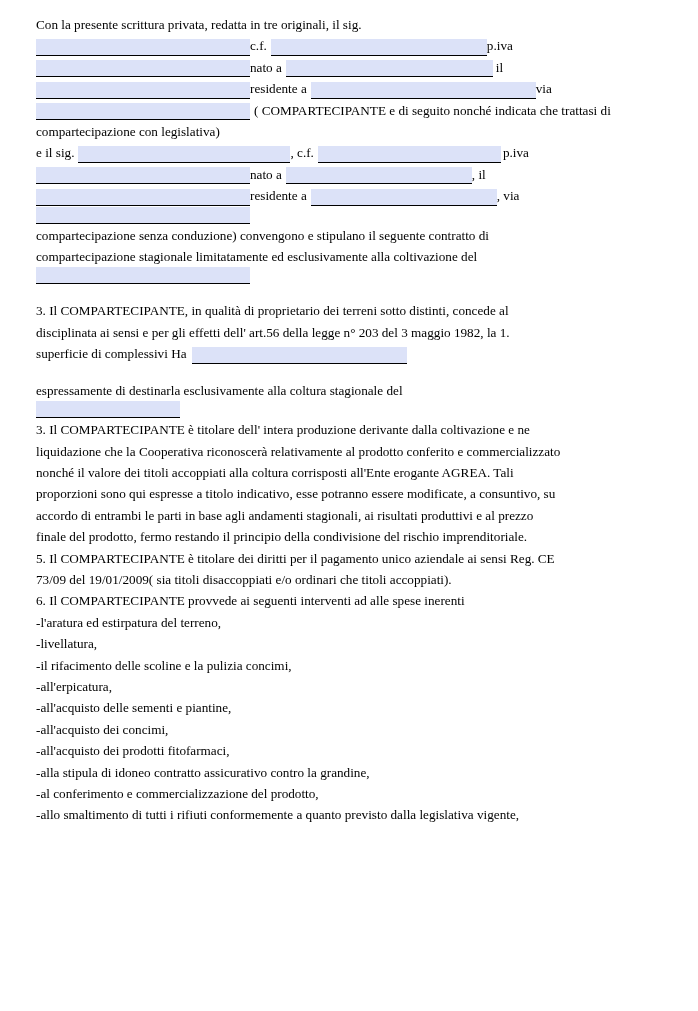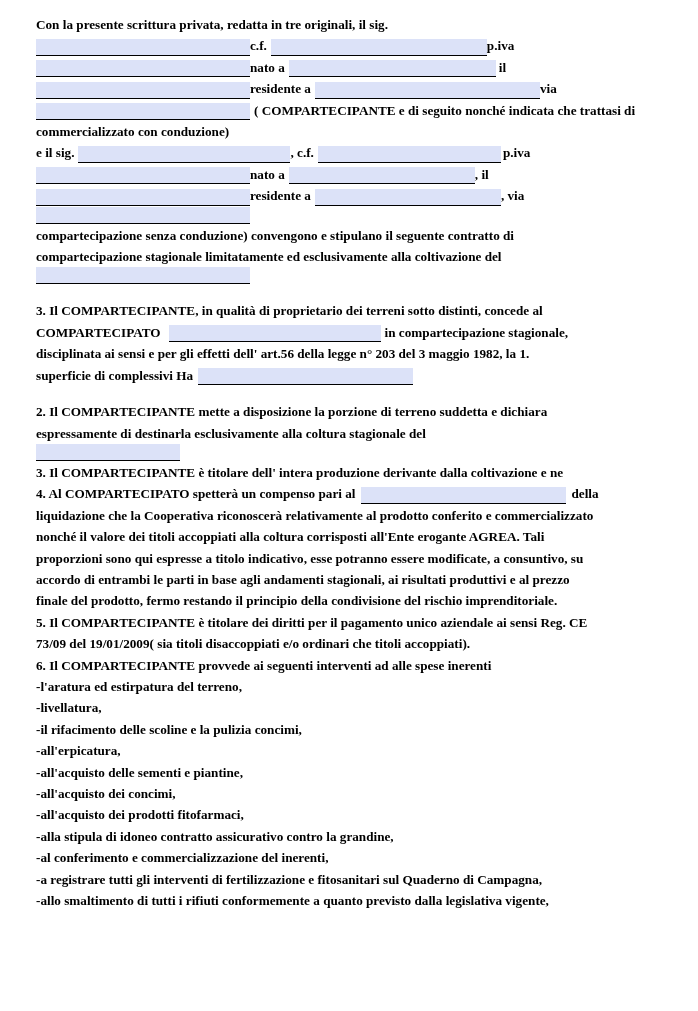--- a/index.html
+++ b/index.html
@@ -13,21 +13,20 @@
     overflow: hidden;
     font-family: "Liberation Serif", "DejaVu Serif", serif;
     color: #000000;
   }
   .page {
     position: relative;
     width: 698px;
     height: 1011px;
     box-sizing: border-box;
     padding: 14px 18px 0 36px;
-    font-weight: bold;
   }
   .line {
     font-size: 13.2px;
     line-height: 21.4px;
     white-space: nowrap;
     display: flex;
     align-items: flex-end;
   }
   .txt { white-space: pre; }
   
@@ -76,21 +75,21 @@
     <span class="txt">via</span>
   </div>
 
   <div class="line">
     <span class="fld" style="width:214px;"></span>
     <span class="gap" style="width:4px;"></span>
     <span class="txt">( COMPARTECIPANTE e di seguito nonché indicata che trattasi di</span>
   </div>
 
   <div class="line">
-    <span class="txt">commercializzato con conduzione)</span>
+    <span class="txt">compartecipazione con legislativa)</span>
   </div>
 
   <div class="line">
     <span class="txt">e il sig.</span>
     <span class="gap" style="width:4px;"></span>
     <span class="fld" style="width:212px;"></span>
     <span class="txt">, c.f.</span>
     <span class="gap" style="width:4px;"></span>
     <span class="fld" style="width:183px;"></span>
     <span class="gap" style="width:2px;"></span>
@@ -129,59 +128,42 @@
     <span class="fld" style="width:214px;"></span>
     <span class="gap" style="width:4px;"></span>
   </div>
 
   <div class="spacer-md"></div>
 
   <div class="line">
     <span class="txt">3. Il COMPARTECIPANTE, in qualità di proprietario dei terreni sotto distinti, concede al</span>
   </div>
   <div class="line">
-    <span class="txt">COMPARTECIPATO</span>
-    <span class="gap" style="width:8px;"></span>
-    <span class="fld" style="width:212px;"></span>
-    <span class="gap" style="width:4px;"></span>
-    <span class="txt">in compartecipazione stagionale,</span>
-  </div>
-  <div class="line">
     <span class="txt">disciplinata ai sensi e per gli effetti dell' art.56 della legge n° 203 del 3 maggio 1982, la 1.</span>
   </div>
   <div class="line">
     <span class="txt">superficie di complessivi Ha</span>
     <span class="gap" style="width:5px;"></span>
     <span class="fld" style="width:215px;"></span>
   </div>
 
   <div class="spacer-md"></div>
 
   <div class="line">
-    <span class="txt">2. Il COMPARTECIPANTE mette a disposizione la porzione di terreno suddetta e dichiara</span>
-  </div>
-  <div class="line">
     <span class="txt">espressamente di destinarla esclusivamente alla coltura stagionale del</span>
   </div>
   <div class="line">
     <span class="fld" style="width:144px;"></span>
   </div>
 
   <div class="line">
     <span class="txt">3. Il COMPARTECIPANTE è titolare dell' intera produzione derivante dalla coltivazione e ne</span>
   </div>
 
   <div class="line">
-    <span class="txt">4. Al COMPARTECIPATO spetterà un compenso pari al</span>
-    <span class="gap" style="width:6px;"></span>
-    <span class="fld" style="width:205px;"></span>
-    <span class="gap" style="width:5px;"></span>
-    <span class="txt">della</span>
-  </div>
-  <div class="line">
     <span class="txt">liquidazione che la Cooperativa riconoscerà relativamente al prodotto conferito e commercializzato</span>
   </div>
   <div class="line">
     <span class="txt">nonché il valore dei titoli accoppiati alla coltura corrisposti all'Ente erogante AGREA. Tali</span>
   </div>
   <div class="line">
     <span class="txt">proporzioni sono qui espresse a titolo indicativo, esse potranno essere modificate, a consuntivo, su</span>
   </div>
   <div class="line">
     <span class="txt">accordo di entrambi le parti in base agli andamenti stagionali, ai risultati produttivi e al prezzo</span>
@@ -219,22 +201,19 @@
   <div class="line">
       <span class="txt">-all'acquisto dei concimi,</span>
     </div>
   <div class="line">
       <span class="txt">-all'acquisto dei prodotti fitofarmaci,</span>
     </div>
   <div class="line">
       <span class="txt">-alla stipula di idoneo contratto assicurativo contro la grandine,</span>
     </div>
   <div class="line">
-      <span class="txt">-al conferimento e commercializzazione del inerenti,</span>
-    </div>
-  <div class="line">
-      <span class="txt">-a registrare tutti gli interventi di fertilizzazione e fitosanitari sul Quaderno di Campagna,</span>
+      <span class="txt">-al conferimento e commercializzazione del prodotto,</span>
     </div>
   <div class="line">
       <span class="txt">-allo smaltimento di tutti i rifiuti conformemente a quanto previsto dalla legislativa vigente,</span>
     </div>
 
 </div>
 
 </body></html>

